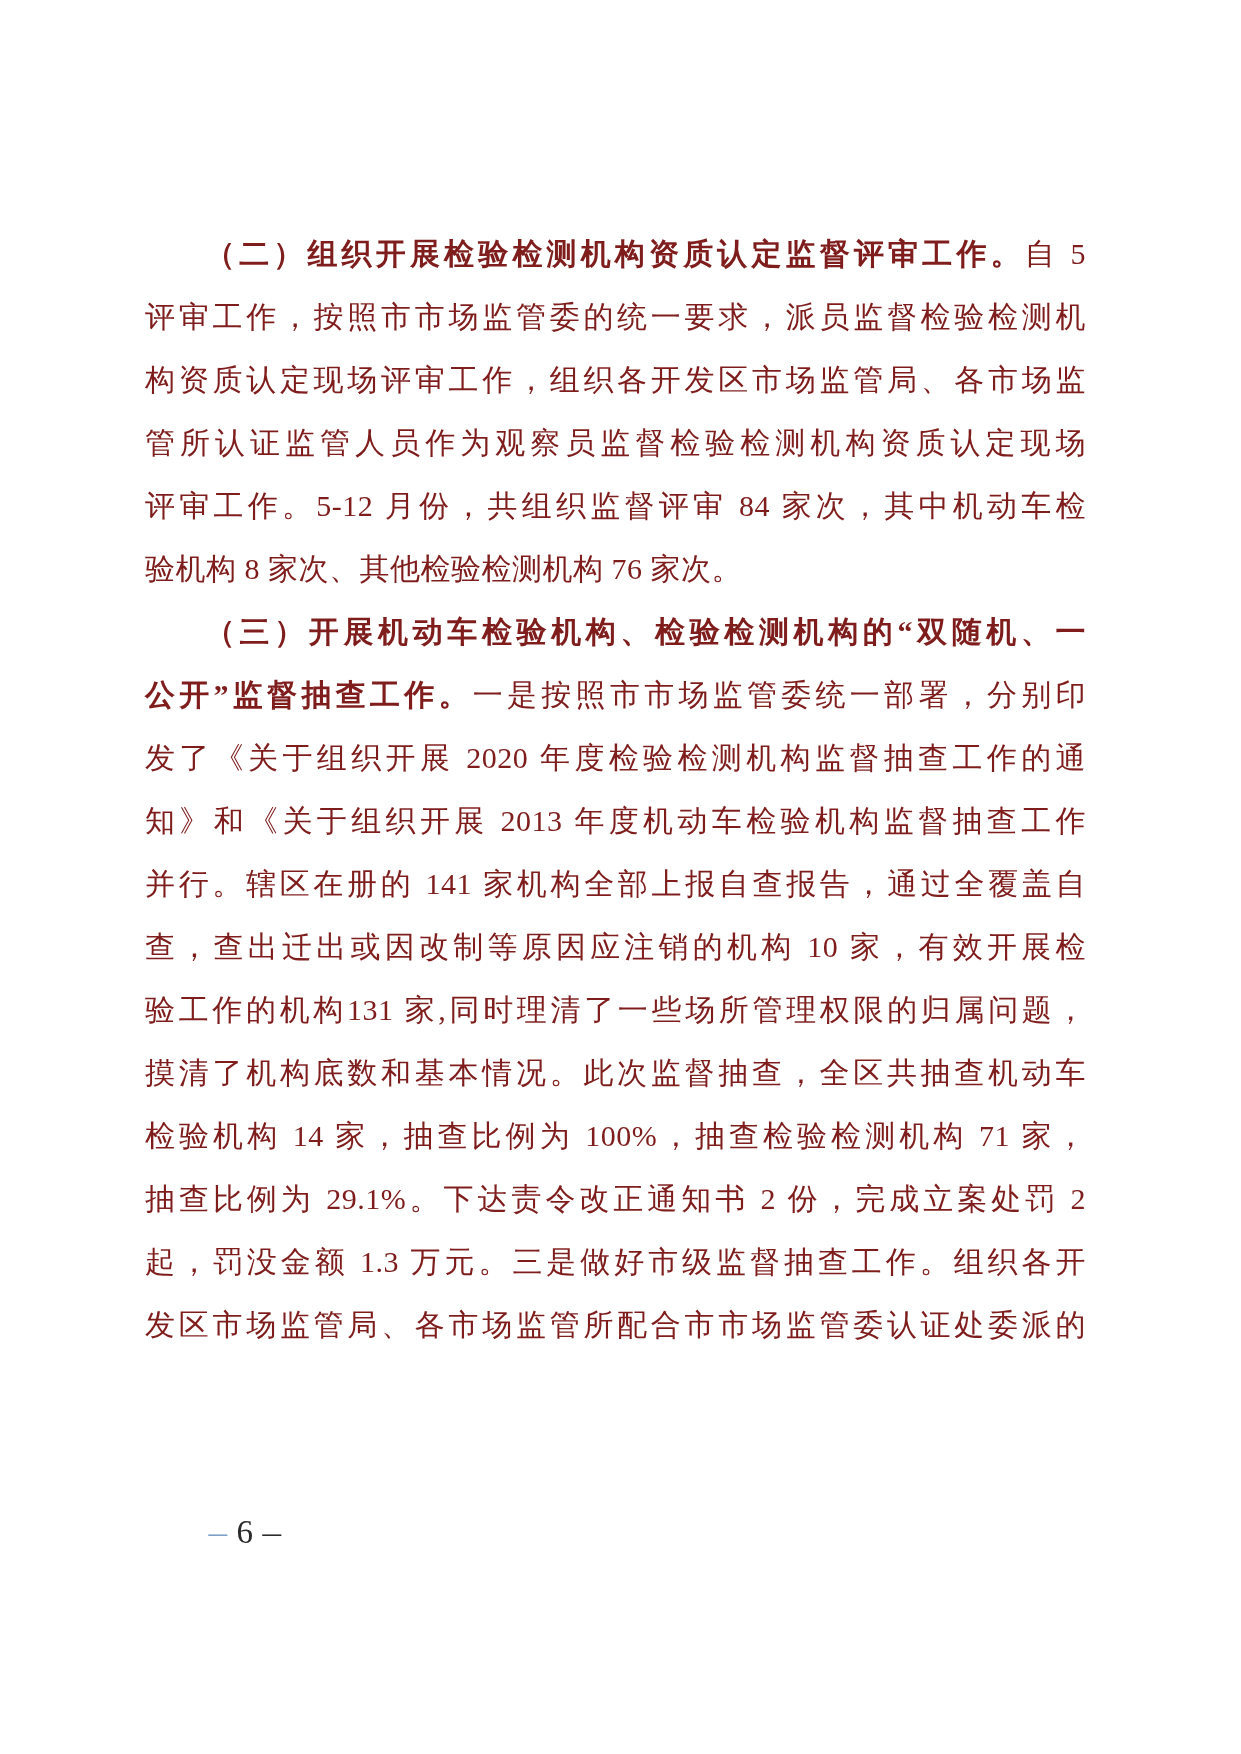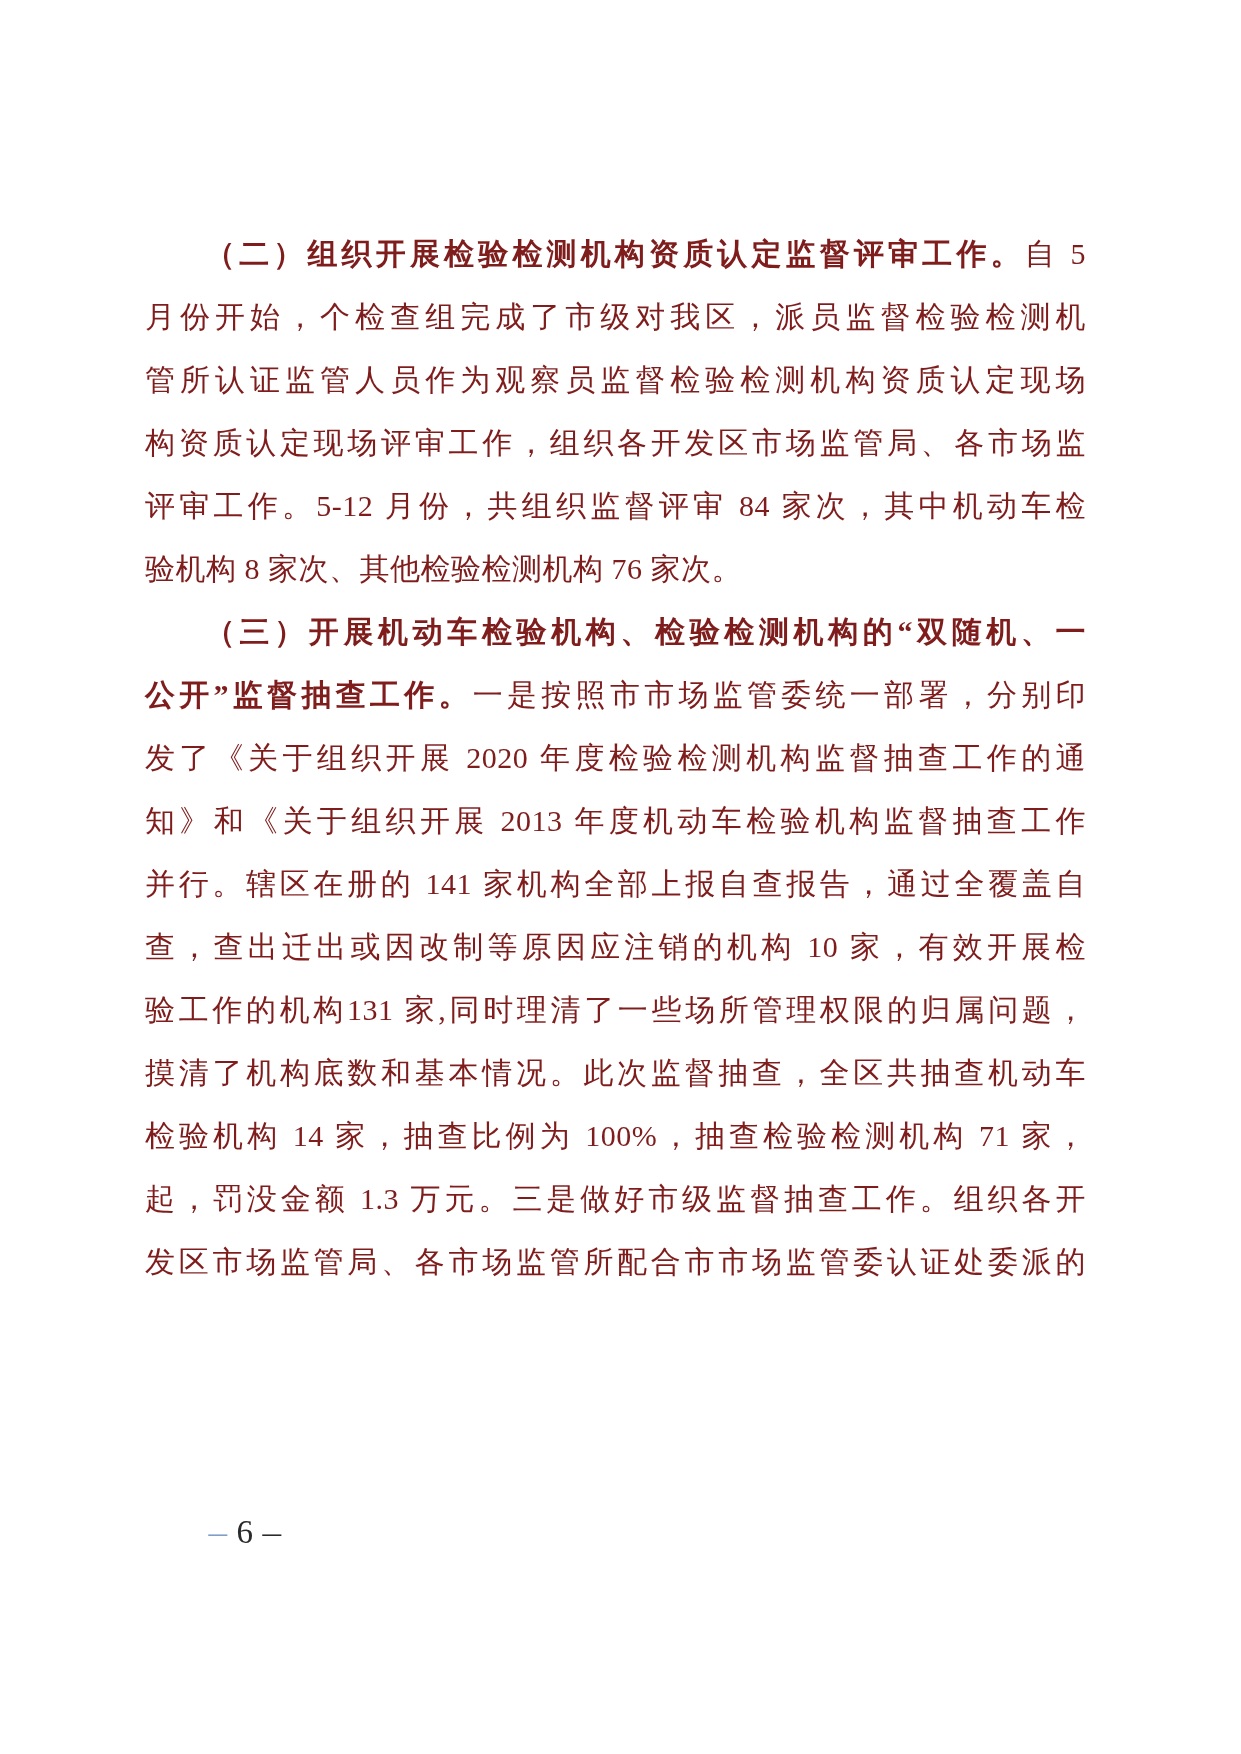--- a/index.html
+++ b/index.html
@@ -59,33 +59,34 @@
     margin: 0 11px;
     font-size: 33px;
   }
 </style>
 </head>
 <body>
 
 <div class="page">
   <main class="text-block">
       <div class="line j indent"><span class="seg bold">（二）组织开展检验检测机构资质认定监督评审工作。</span><span class="seg">自 5</span></div>
-      <div class="line j"><span class="seg">月份开始，个检查组完成了市级对我区，派员监督检验检测机</span></div>
+      <div class="line j"><span class="seg">评审工作，按照市市场监管委的统一要求，派员监督检验检测机</span></div>
+      <div class="line j"><span class="seg">构资质认定现场评审工作，组织各开发区市场监管局、各市场监</span></div>
       <div class="line j"><span class="seg">管所认证监管人员作为观察员监督检验检测机构资质认定现场</span></div>
-      <div class="line j"><span class="seg">构资质认定现场评审工作，组织各开发区市场监管局、各市场监</span></div>
       <div class="line j"><span class="seg">评审工作。5-12 月份，共组织监督评审 84 家次，其中机动车检</span></div>
       <div class="line"><span class="seg">验机构 8 家次、其他检验检测机构 76 家次。</span></div>
       <div class="line j indent"><span class="seg bold">（三）开展机动车检验机构、检验检测机构的“双随机、一</span></div>
       <div class="line j"><span class="seg bold">公开”监督抽查工作。</span><span class="seg">一是按照市市场监管委统一部署，分别印</span></div>
       <div class="line j"><span class="seg">发了《关于组织开展 2020 年度检验检测机构监督抽查工作的通</span></div>
       <div class="line j"><span class="seg">知》和《关于组织开展 2013 年度机动车检验机构监督抽查工作</span></div>
       <div class="line j"><span class="seg">并行。辖区在册的 141 家机构全部上报自查报告，通过全覆盖自</span></div>
       <div class="line j"><span class="seg">查，查出迁出或因改制等原因应注销的机构 10 家，有效开展检</span></div>
       <div class="line j"><span class="seg">验工作的机构131 家,同时理清了一些场所管理权限的归属问题，</span></div>
       <div class="line j"><span class="seg">摸清了机构底数和基本情况。此次监督抽查，全区共抽查机动车</span></div>
       <div class="line j"><span class="seg">检验机构 14 家，抽查比例为 100%，抽查检验检测机构 71 家，</span></div>
+      <div class="line j"><span class="seg">抽查比例为 29.1%。下达责令改正通知书 2 份，完成立案处罚 2</span></div>
       <div class="line j"><span class="seg">起，罚没金额 1.3 万元。三是做好市级监督抽查工作。组织各开</span></div>
       <div class="line j"><span class="seg">发区市场监管局、各市场监管所配合市市场监管委认证处委派的</span></div>
     </main>
   <footer class="footer" style="color: rgb(42, 42, 42);">
     <span class="dash dash-left" style="color: rgb(126, 159, 201);">–</span><span class="page-num">6</span><span class="dash dash-right">–</span>
   </footer>
 </div>
 
 </body></html>

